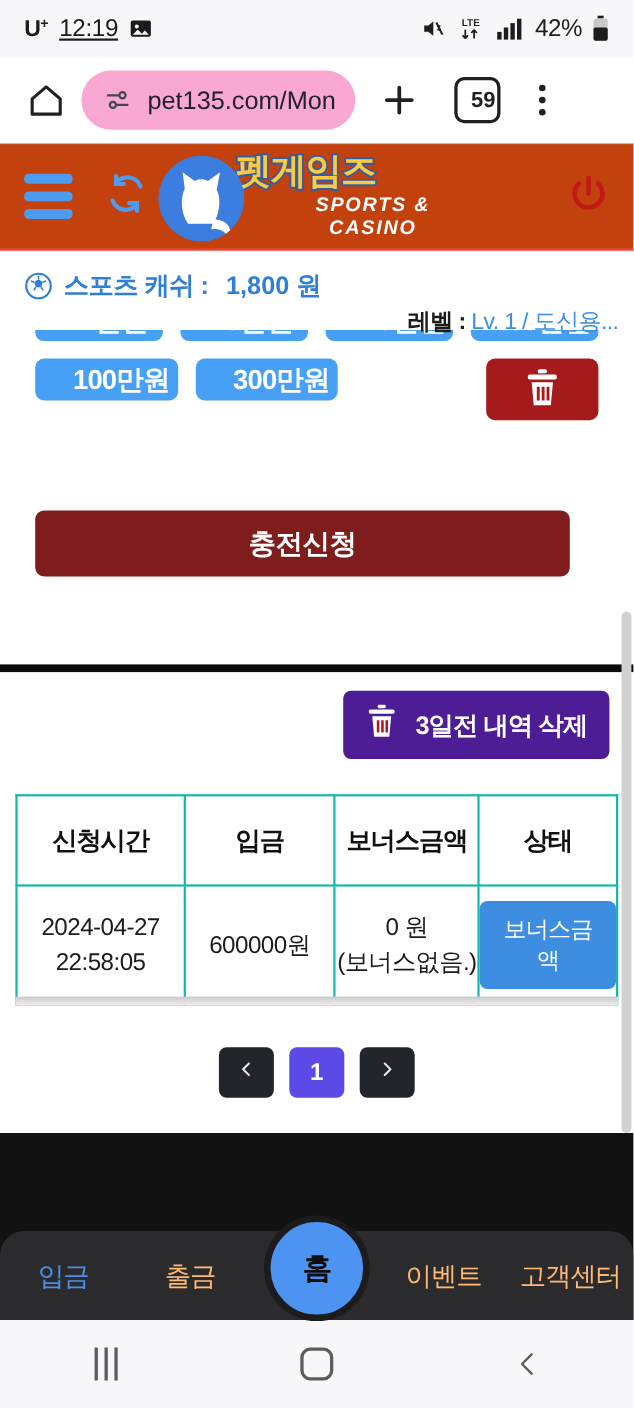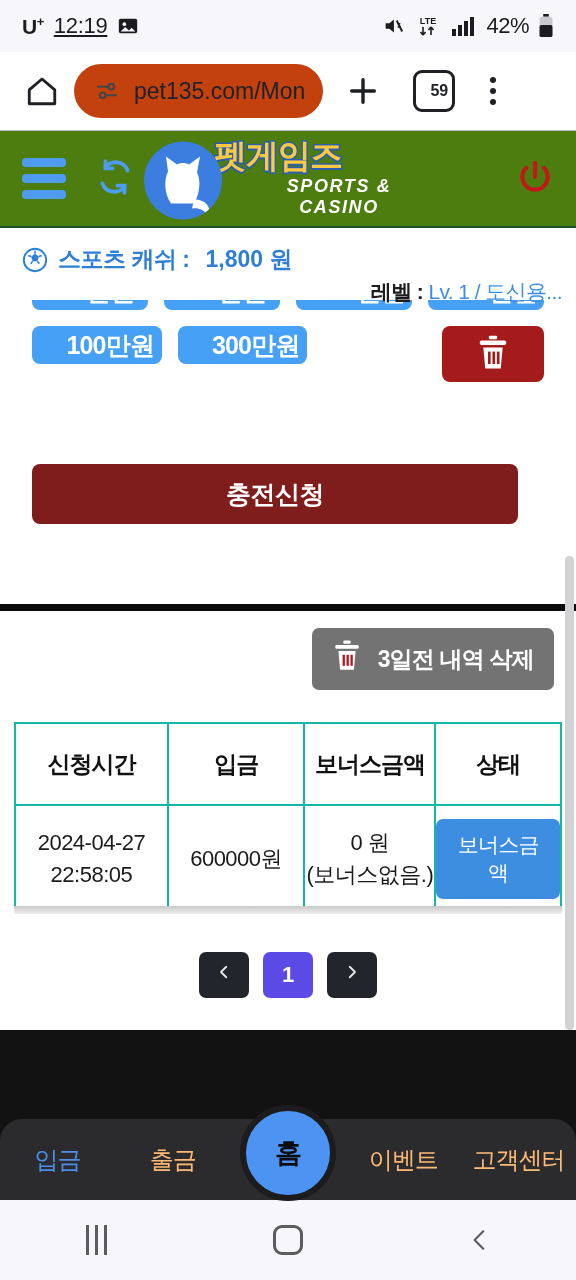--- a/index.html
+++ b/index.html
@@ -37,49 +37,49 @@
     position: absolute; top: 52px; left: 0;
     width: 576px; height: 78px;
     background: #ffffff;
     display: flex; align-items: center;
     padding: 0 16px;
   }
   .home-btn { width: 52px; height: 52px; display:flex; align-items:center; justify-content:center; }
   .omnibox {
     flex: 0 1 auto; height: 54px;
     margin-left: 6px;
-    background: #c2410c;
+    background: #f9a8d4;
     border-radius: 27px;
     display: flex; align-items: center;
     padding: 0 18px 0 20px;
     max-width: 262px;
     overflow: hidden;
   }
   .omni-url {
     margin-left: 14px;
     font-size: 23px; color: #20212b;
     white-space: nowrap; overflow: hidden;
   }
   .plus-btn { width: 56px; height: 56px; margin-left: 12px; display:flex; align-items:center; justify-content:center; }
   .tabcount {
     width: 42px; height: 42px; margin-left: 22px;
     border: 3px solid #1f2024; border-radius: 9px;
     display: flex; align-items: center; justify-content: center;
-    font-size: 16px; font-weight: 600; color: #1f2024; padding-left: 10px;
+    font-size: 20px; font-weight: 600; color: #1f2024; padding-left: 10px;
   }
   .kebab { width: 48px; height: 48px; margin-left: 14px; display:flex; flex-direction:column; align-items:center; justify-content:center; gap:5px; }
   .kebab i { width: 6px; height: 6px; border-radius: 50%; background: #1f2024; display:block; }
 
   
   .site-header {
     position: absolute; top: 130px; left: 0;
     width: 576px; height: 98px;
-    background: #4d7c0f;
+    background: #c2410c;
     border-top: 1px solid #b3bfcd;
-    border-bottom: 2px solid #14532d;
+    border-bottom: 2px solid #ef4444;
     display: flex; align-items: center;
     padding: 0 22px;
   }
   .hamburger { display: flex; flex-direction: column; gap: 7px; }
   .hamburger i { display:block; width: 44px; height: 9px; border-radius: 4px; background: #4d9cf0; }
   .refresh-ic { margin-left: 30px; }
   .logo-wrap {
     position: absolute; left: 50%; top: 50%;
     transform: translate(-50%,-50%);
     display: flex; align-items: flex-end;
@@ -162,21 +162,21 @@
   
   .hrule {
     position: absolute; left: 0; top: 604px;
     width: 576px; height: 7px; background: #0a0a0a;
   }
 
   
   .delete-btn {
     position: absolute; top: 628px; right: 22px;
     height: 62px; padding: 0 20px;
-    background: #737373; border: none; border-radius: 7px;
+    background: #4c1d95; border: none; border-radius: 7px;
     display: flex; align-items: center; gap: 16px;
     color: #ffffff; font-size: 23px; font-weight: 700;
     font-family: inherit; letter-spacing: -0.8px;
   }
 
   .table-wrap {
     position: absolute; top: 722px; left: 14px;
     width: 548px;
   }
   table.hist {

